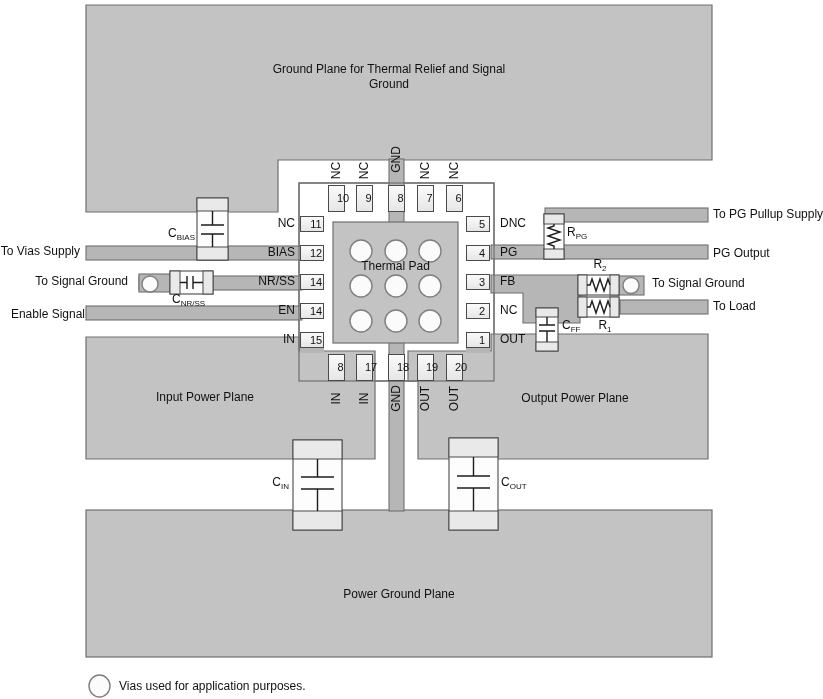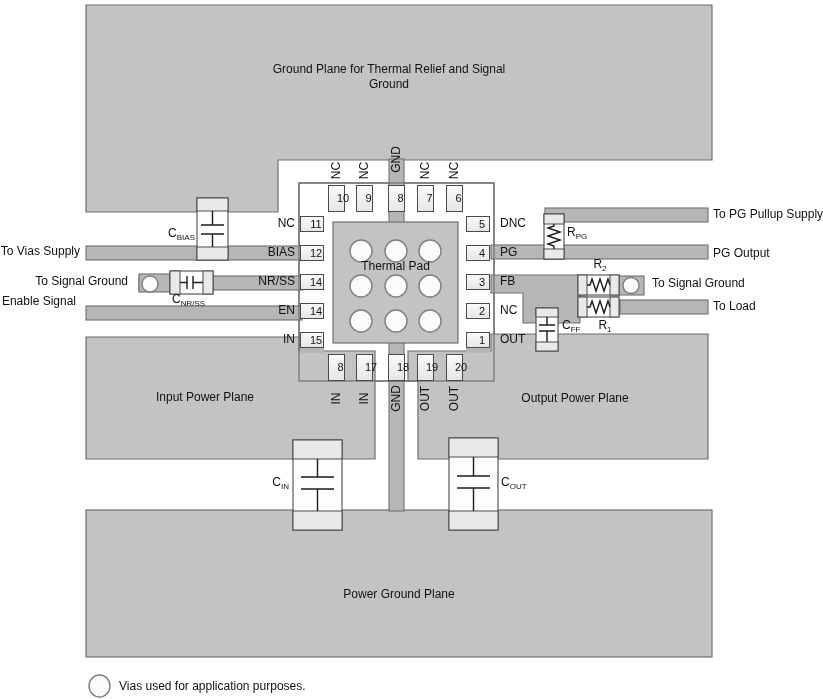--- a/index.html
+++ b/index.html
@@ -187,21 +187,21 @@
     <span style="display:block">Ground Plane for Thermal Relief and Signal</span>
     <span style="display:block">Ground</span>
   </div>
   <div class="lbl ctr" style="left:105px;top:391px;width:200px">Input Power Plane</div>
   <div class="lbl ctr" style="left:289px;top:588px;width:220px">Power Ground Plane</div>
   <div class="lbl ctr" style="left:475px;top:392px;width:200px">Output Power Plane</div>
   <div class="lbl ctr" style="left:333px;top:260px;width:125px">Thermal Pad</div>
 
   <div class="lbl rgt" style="left:0px;top:245px;width:80px">To Vias Supply</div>
   <div class="lbl rgt" style="left:20px;top:275px;width:108px">To Signal Ground</div>
-  <div class="lbl rgt" style="left:0px;top:295px;width:76px">Enable Signal</div>
+  <div class="lbl rgt" style="left:0px;top:308px;width:85px">Enable Signal</div>
 
   <div class="lbl" style="left:713px;top:208px">To PG Pullup Supply</div>
   <div class="lbl" style="left:713px;top:247px">PG Output</div>
   <div class="lbl" style="left:652px;top:277px">To Signal Ground</div>
   <div class="lbl" style="left:713px;top:300px">To Load</div>
 
   <div class="lbl rgt" style="left:125px;top:227px;width:70px"><span>C</span><sub>BIAS</sub></div>
   <div class="lbl" style="left:172px;top:293px"><span>C</span><sub>NR/SS</sub></div>
   <div class="lbl" style="left:567px;top:226px"><span>R</span><sub>PG</sub></div>
   <div class="lbl ctr" style="left:589px;top:258px;width:22px"><span>R</span><sub>2</sub></div>

